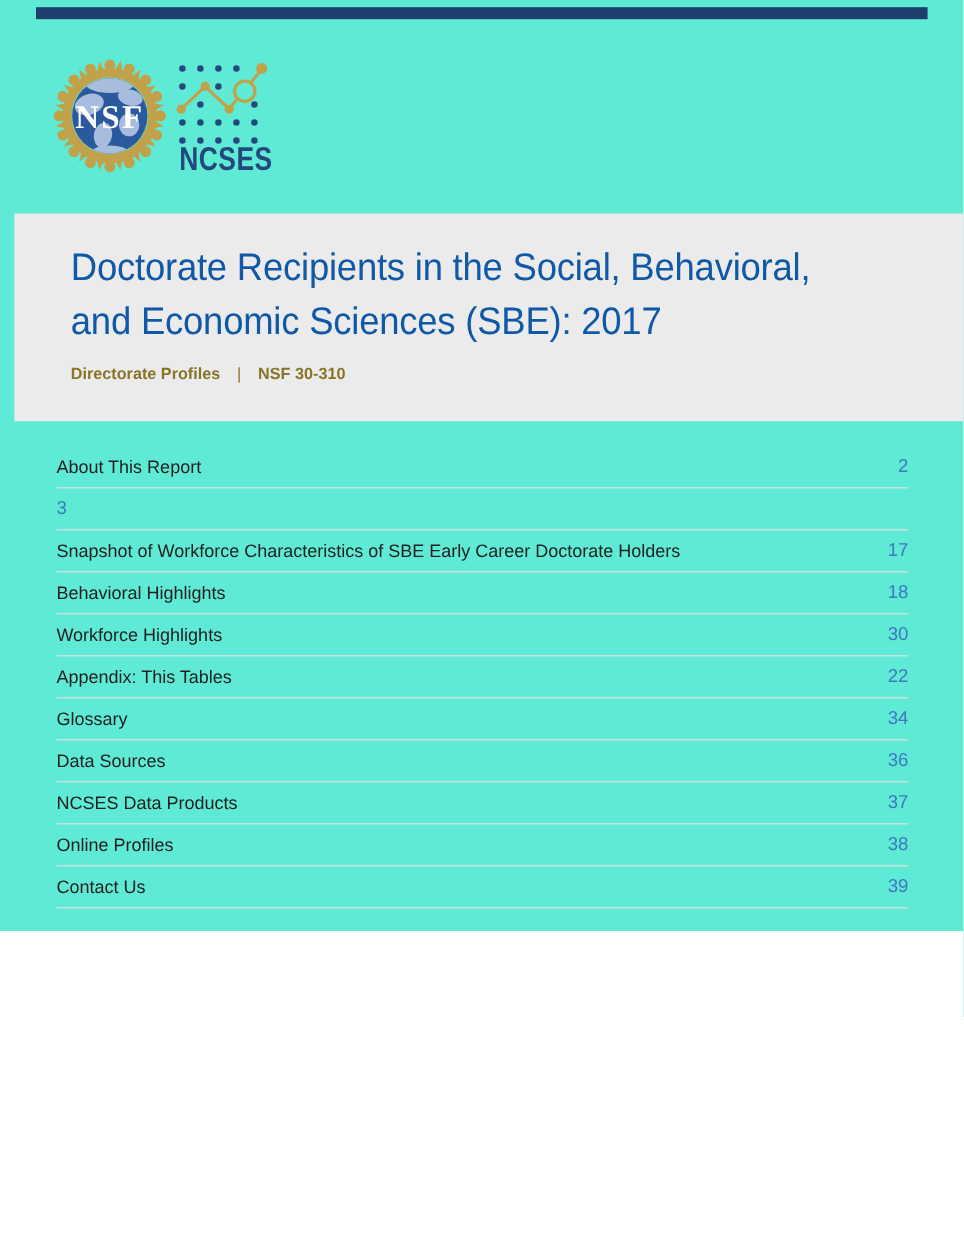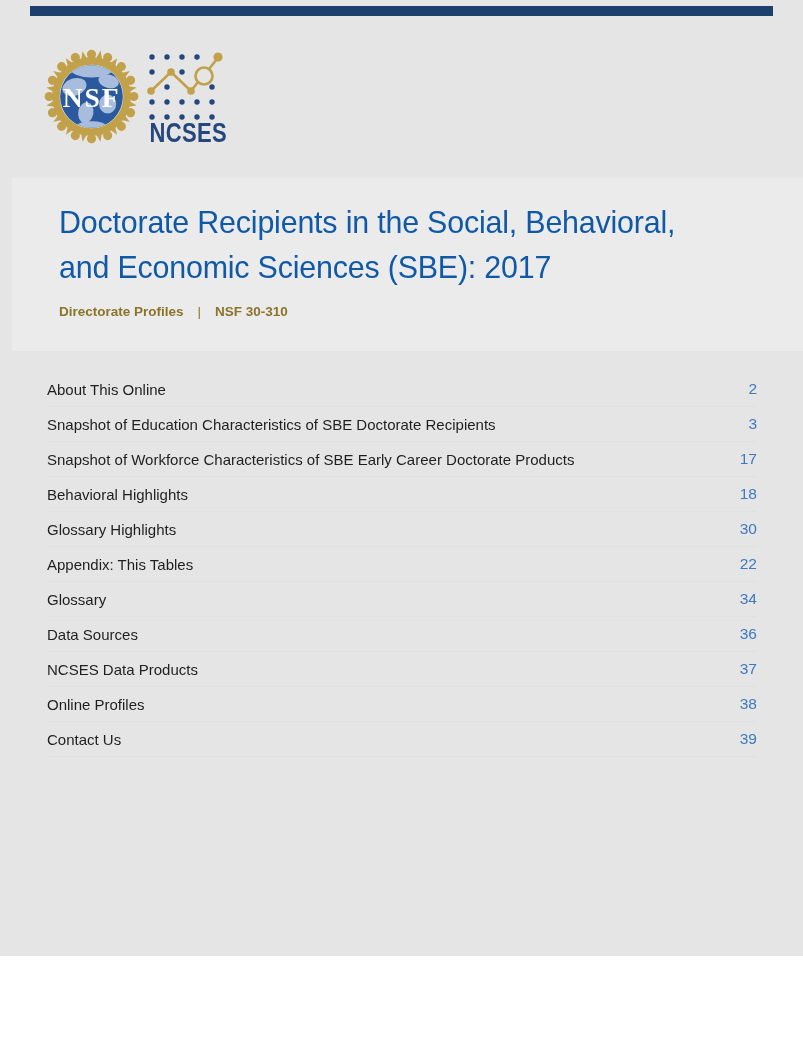--- a/index.html
+++ b/index.html
@@ -1,18 +1,18 @@
 <!DOCTYPE html>
 <html><head>
 <meta charset="utf-8">
 <style>
   * { margin:0; padding:0; box-sizing:border-box; }
   html,body { background:#fff; }
   .page {
-    position:relative; width:803px; height:956px; background:#e5e5e5;
+    position:relative; width:803px; height:776px; background:#5eead4;
     font-family:"Liberation Sans", sans-serif; overflow:hidden;
   }
   .rule-bar { position:absolute; left:30px; width:743px; height:10px; background:#1c3f6e; }
   .rule-bar.top { top:6px; }
   .rule-bar.bottom { top:1023px; }
 
   .logo-nsf { position:absolute; left:44px; top:49px; width:95px; height:95px; }
   .logo-ncses { position:absolute; left:147px; top:51px; width:82px; height:95px; overflow:visible; }
 
   .title-band {
@@ -152,37 +152,36 @@
       <div class="subtitle-row">
         <span>Directorate Profiles</span>
         <span class="subtitle-divider">|</span>
         <span>NSF 30-310</span>
       </div>
     </div>
   </div>
 
   <div class="toc">
     <div class="toc-row">
-      <span class="toc-label">About This Online</span>
+      <span class="toc-label">About This Report</span>
       <span class="toc-page">2</span>
     </div>
     <div class="toc-row">
-      <span class="toc-label">Snapshot of Education Characteristics of SBE Doctorate Recipients</span>
       <span class="toc-page">3</span>
     </div>
     <div class="toc-row">
-      <span class="toc-label">Snapshot of Workforce Characteristics of SBE Early Career Doctorate Products</span>
+      <span class="toc-label">Snapshot of Workforce Characteristics of SBE Early Career Doctorate Holders</span>
       <span class="toc-page">17</span>
     </div>
     <div class="toc-row">
       <span class="toc-label">Behavioral Highlights</span>
       <span class="toc-page">18</span>
     </div>
     <div class="toc-row">
-      <span class="toc-label">Glossary Highlights</span>
+      <span class="toc-label">Workforce Highlights</span>
       <span class="toc-page">30</span>
     </div>
     <div class="toc-row">
       <span class="toc-label">Appendix: This Tables</span>
       <span class="toc-page">22</span>
     </div>
     <div class="toc-row">
       <span class="toc-label">Glossary</span>
       <span class="toc-page">34</span>
     </div>

